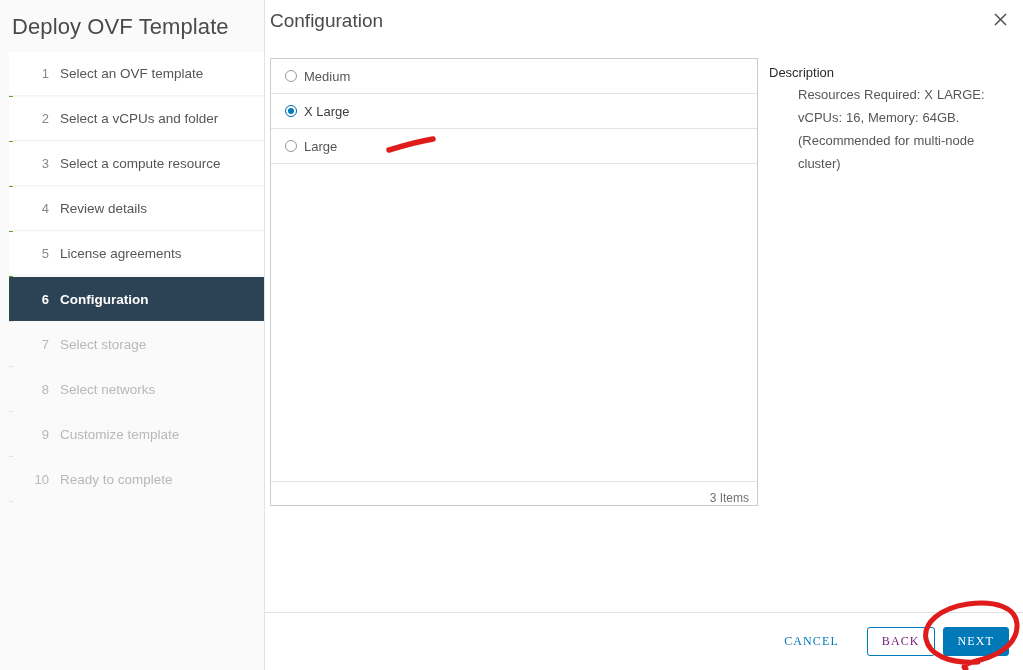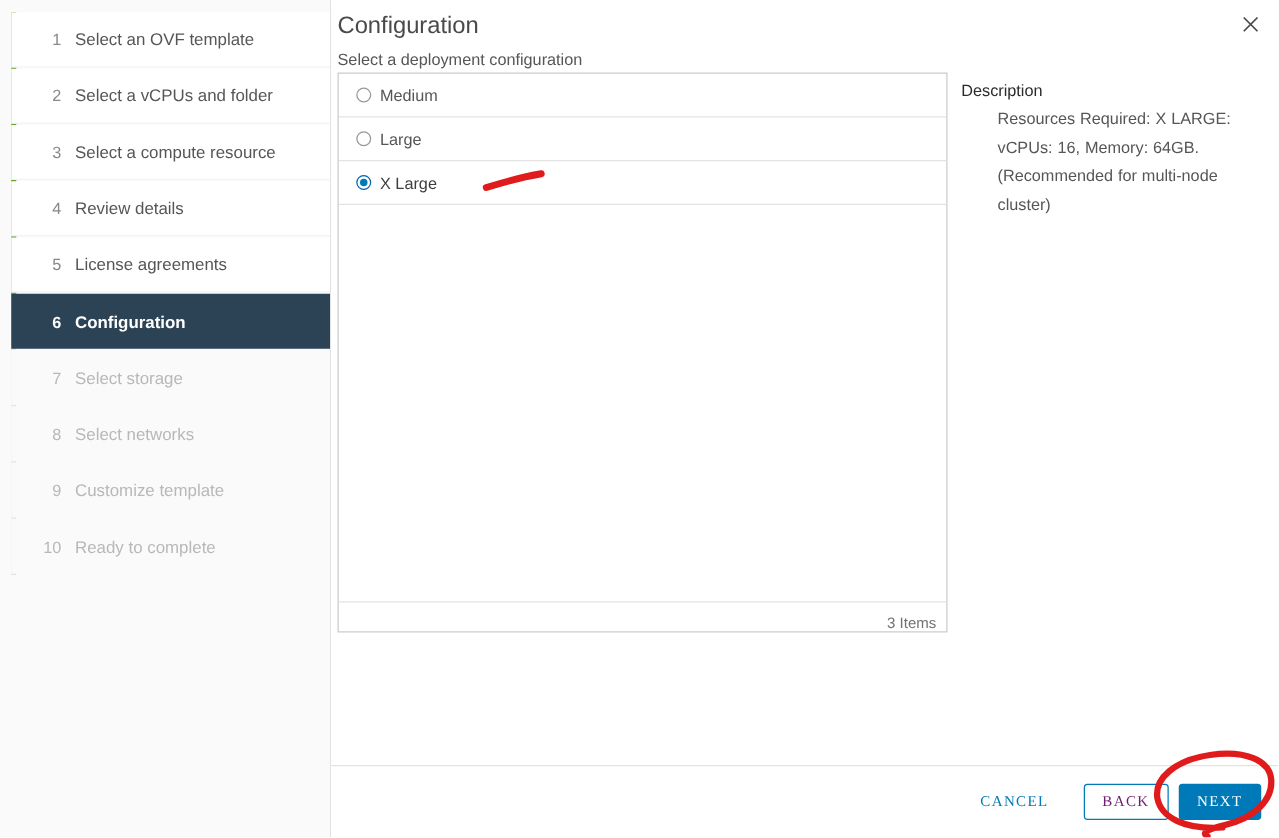--- a/index.html
+++ b/index.html
@@ -309,20 +309,21 @@
   }
   #annot-stroke { left: 385px; top: 132px; }
   #annot-circle { left: 920px; top: 596px; }
 </style>
 </head>
 <body>
 
 <div id="wizard">
 
   <div class="sidebar">
+    <div class="wizard-title">Deploy OVF Template</div>
 
     <div class="nav-wrap">
       <div class="nav-track" style="height: 450px;"></div>
       <div class="nav-progress" id="nav-progress" style="height: 225px;"></div>
       <ul class="nav-list" id="nav-list">
           <li class="nav-item">
             <span class="nav-num">1</span>
             <span class="nav-label">Select an OVF template</span>
           </li>
           <li class="nav-item">
@@ -368,37 +369,36 @@
   <div class="content">
 
     <button class="close-btn" aria-label="close">
       <svg width="13" height="13" viewBox="0 0 13 13" aria-hidden="true">
         <line x1="1" y1="1" x2="12" y2="12" stroke="#4a4a4a" stroke-width="1.4"></line>
         <line x1="12" y1="1" x2="1" y2="12" stroke="#4a4a4a" stroke-width="1.4"></line>
       </svg>
     </button>
 
     <div class="page-title">Configuration</div>
-    <div class="page-subtitle">Select a deployment configuration</div>
 
     <div class="panels">
 
       <div class="list-panel">
         <div class="opt-rows" id="opt-rows">
             <div class="opt-row">
               <span class="radio"></span>
               <span class="opt-label">Medium</span>
             </div>
+            <div class="opt-row selected">
+              <span class="radio"></span>
+              <span class="opt-label">X Large</span>
+            </div>
             <div class="opt-row">
               <span class="radio"></span>
               <span class="opt-label">Large</span>
-            </div>
-            <div class="opt-row selected">
-              <span class="radio"></span>
-              <span class="opt-label">X Large</span>
             </div>
           </div>
         <div class="list-filler"></div>
         <div class="list-footer">
           <span>3 Items</span>
         </div>
       </div>
 
       <div class="desc-panel">
         <div class="desc-title">Description</div>

